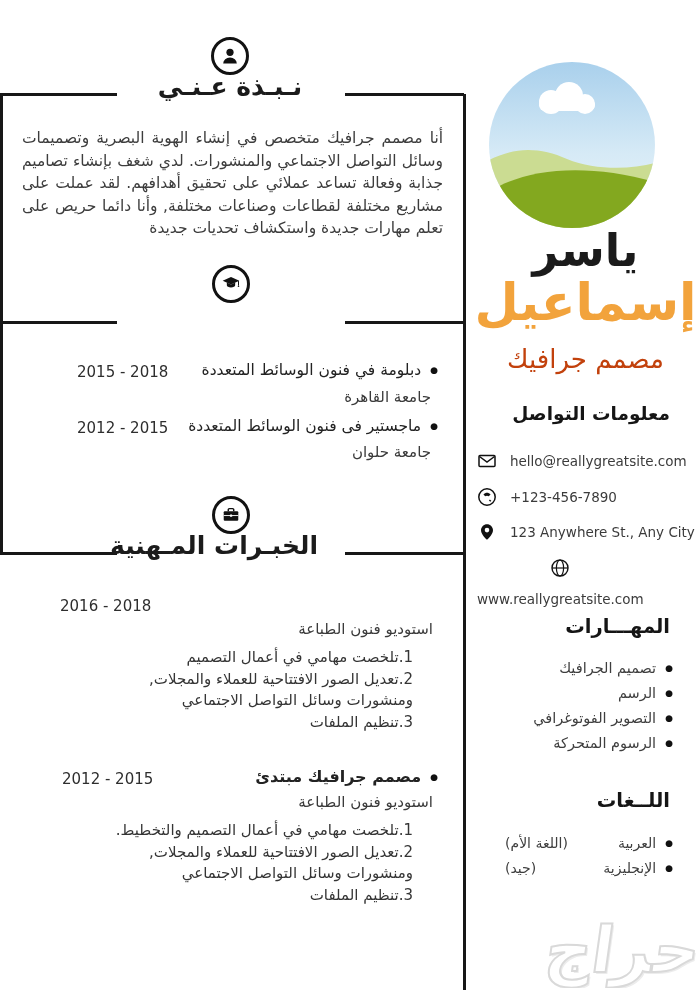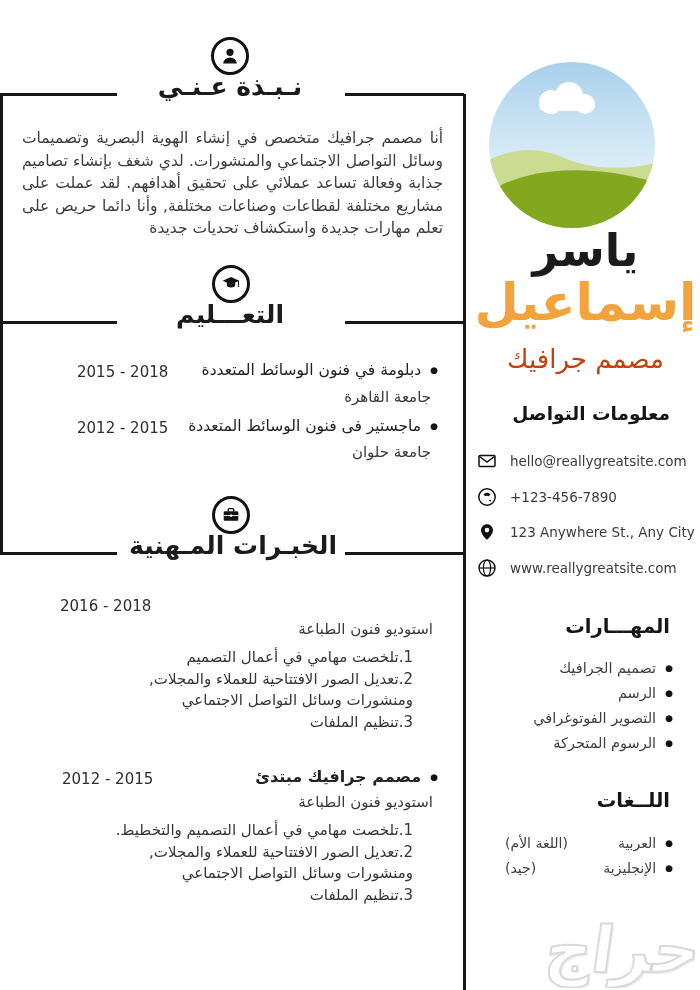--- a/index.html
+++ b/index.html
@@ -60,41 +60,40 @@
   <div class="icon-circle" style="left:212px;top:265px;">
     <svg class="icon-box" viewBox="0 0 24 24" style="width:24px;flex-basis:24px;">
       <polygon points="12,3.5 22,8 12,12.5 2,8" fill="#111"></polygon>
       <path d="M7,10.2 v3.4 c0,1.5 2.2,2.7 5,2.7 s5,-1.2 5,-2.7 v-3.4 l-5,2.3 z" fill="#111"></path>
       <line x1="21" y1="8.5" x2="21" y2="13.8" stroke="#111" stroke-width="1.2"></line>
       <circle cx="21" cy="14.7" r="1" fill="#111"></circle>
     </svg>
   </div>
   <div class="rule" style="left:0;top:321px;width:117px;"></div>
   <div class="rule" style="left:345px;top:321px;width:119px;"></div>
-  <div class="sec-heading" style="left:115px;top:300px;width:230px;">التعـــليم</div>
 
   <div class="entry-title bulleted" style="right:285px;top:361px;">دبلومة في فنون الوسائط المتعددة</div>
   <div class="entry-org" style="right:292px;top:388px;">جامعة القاهرة</div>
   <div class="entry-date" style="left:77px;top:363px;">2015 - 2018</div>
 
   <div class="entry-title bulleted" style="right:285px;top:417px;">ماجستير فى فنون الوسائط المتعددة</div>
   <div class="entry-org" style="right:292px;top:443px;">جامعة حلوان</div>
   <div class="entry-date" style="left:77px;top:419px;">2012 - 2015</div>
 
   <div class="icon-circle" style="left:212px;top:496px;">
     <svg class="icon-box" viewBox="0 0 22 22">
       <path d="M8,6.8 v-1.6 a1.2,1.2 0 0 1 1.2,-1.2 h3.6 a1.2,1.2 0 0 1 1.2,1.2 v1.6" fill="none" stroke="#111" stroke-width="1.6"></path>
       <rect x="3" y="6.8" width="16" height="10.5" rx="1.2" fill="#111"></rect>
       <line x1="3" y1="11.6" x2="19" y2="11.6" stroke="#fff" stroke-width="1"></line>
       <rect x="9.8" y="10.4" width="2.6" height="2.6" rx="0.5" fill="#fff"></rect>
     </svg>
   </div>
   <div class="rule" style="left:0;top:552px;width:117px;"></div>
   <div class="rule" style="left:345px;top:552px;width:119px;"></div>
-  <div class="sec-heading" style="left:93px;top:531px;width:280px;">الخبـرات المـهنية</div>
+  <div class="sec-heading" style="left:74px;top:531px;width:280px;">الخبـرات المـهنية</div>
 
   <div class="entry-date" style="left:60px;top:597px;">2016 - 2018</div>
   <div class="entry-org" style="right:290px;top:620px;">استوديو فنون الطباعة</div>
   <div class="tasks" style="right:310px;top:647px;">
     <div>1.تلخصت مهامي في أعمال التصميم</div>
     <div>2.تعديل الصور الافتتاحية للعملاء والمجلات,</div>
     <div>ومنشورات وسائل التواصل الاجتماعي</div>
     <div>3.تنظيم الملفات</div>
   </div>
 
@@ -153,21 +152,21 @@
   </div>
 
   <div class="contact-row" style="top:522px;">
     <svg class="icon-box" viewBox="0 0 20 20">
       <path d="M10,2.2 c3.3,0 6,2.7 6,6 c0,4.4 -6,9.6 -6,9.6 s-6,-5.2 -6,-9.6 c0,-3.3 2.7,-6 6,-6 z" fill="#111"></path>
       <circle cx="10" cy="8.1" r="2.3" fill="#fff"></circle>
     </svg>
     <span class="txt">123 Anywhere St., Any City</span>
   </div>
 
-  <div class="contact-row" style="top:558px;">
+  <div class="contact-row" style="top:558px;flex-direction:column;">
     <svg class="icon-box" viewBox="0 0 20 20">
       <circle cx="10" cy="10" r="8" fill="none" stroke="#111" stroke-width="1.4"></circle>
       <ellipse cx="10" cy="10" rx="3.6" ry="8" fill="none" stroke="#111" stroke-width="1.2"></ellipse>
       <line x1="2" y1="10" x2="18" y2="10" stroke="#111" stroke-width="1.2"></line>
     </svg>
     <span class="txt">www.reallygreatsite.com</span>
   </div>
 
   <div class="side-heading" style="top:615px;font-size:19.5px;">المهـــارات</div>
   <div class="skill-item bulleted" style="top:660px;">تصميم الجرافيك</div>

